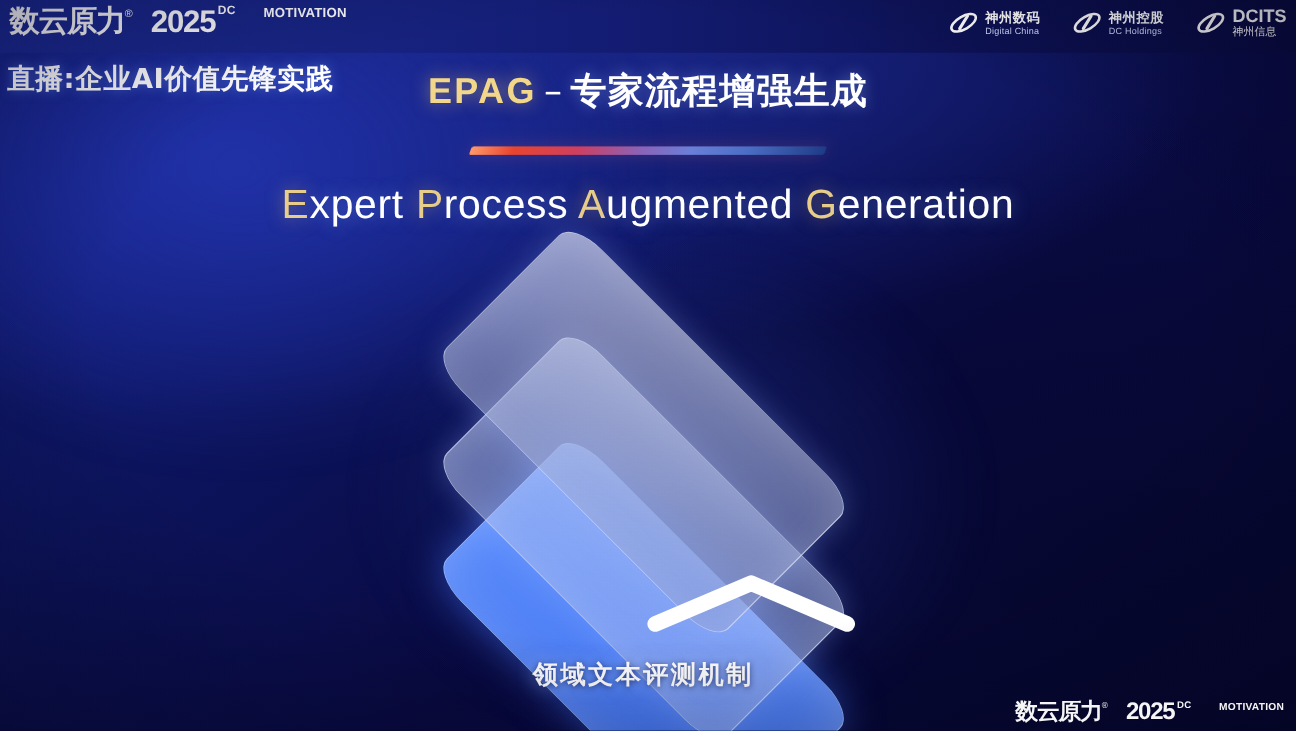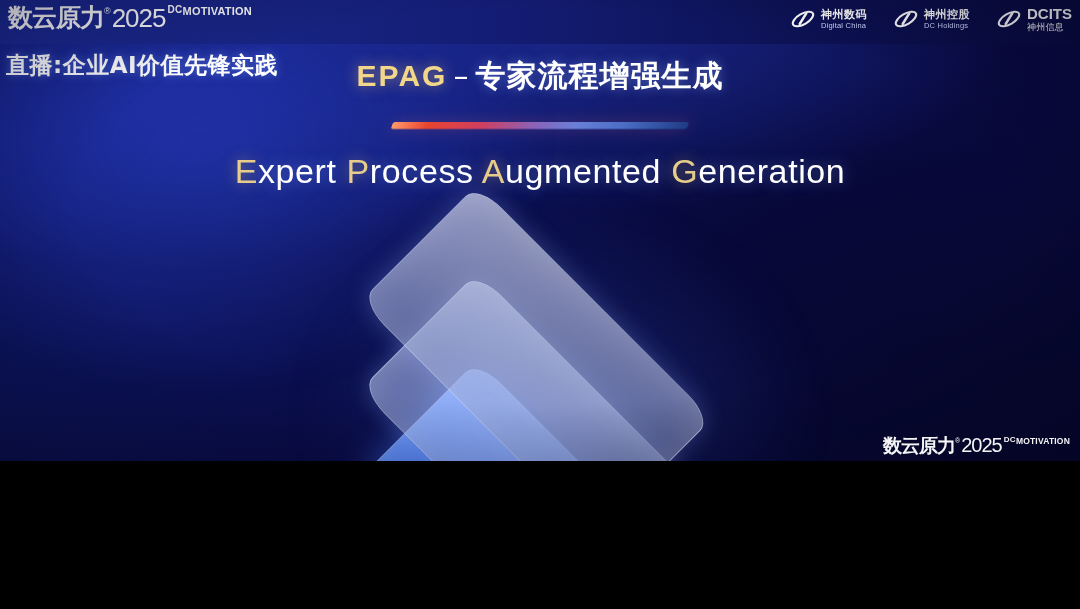--- a/index.html
+++ b/index.html
@@ -2,21 +2,21 @@
 <html><head>
 <meta charset="utf-8">
 <style>
   html,body{margin:0;padding:0;background:#000;}
   body{
     font-family:"Liberation Sans","DejaVu Sans",sans-serif;
     -webkit-font-smoothing:antialiased;
   }
   #slide{
     position:relative;
-    width:1080px;height:461px;
+    width:1080px;height:609px;
     overflow:hidden;
     background:#070733;
   }
   
   .bg-base{
     position:absolute;inset:0;
     background:
       radial-gradient(ellipse 70% 60% at 14% 20%, #18248f 0%, rgba(19,28,122,0) 62%),
       radial-gradient(ellipse 62% 55% at 50% 8%,  #192584 0%, rgba(18,24,110,0) 70%),
       radial-gradient(ellipse 90% 90% at 88% 78%, #060730 0%, rgba(6,7,48,0) 70%),
@@ -48,29 +48,29 @@
     color:#ffffff;
     white-space:nowrap;
   }
   .brand-cn{
     font-size:25px;font-weight:bold;letter-spacing:-1px;
     line-height:30px;
     font-family:"DejaVu Sans","Liberation Sans",sans-serif;
   }
   .brand-reg{font-size:9px;line-height:12px;margin-top:2px;}
   .brand-year{
-    font-size:26px;font-weight:normal;line-height:30px;
-    letter-spacing:-1px;margin-left:1px;
+    font-size:26px;font-weight:bold;line-height:30px;
+    letter-spacing:-1px;margin-left:15px;
     font-family:"Liberation Sans",sans-serif;
   }
   .brand-dcm{
     display:flex;margin-left:2px;margin-top:2px;
   }
   .brand-dc{font-size:10px;font-weight:bold;line-height:10px;letter-spacing:.3px;}
-  .brand-mot{font-size:11px;font-weight:bold;line-height:12px;letter-spacing:.2px;}
+  .brand-mot{font-size:11px;font-weight:bold;line-height:12px;letter-spacing:.2px;margin-left:23px;}
 
   .live-banner{
     position:absolute;left:6px;top:50px;
     font-size:23px;font-weight:bold;color:#ffffff;
     letter-spacing:.5px;
     text-shadow:0 0 10px rgba(120,160,255,.55);
     font-family:"DejaVu Sans","Liberation Sans",sans-serif;
     white-space:nowrap;
   }
 

